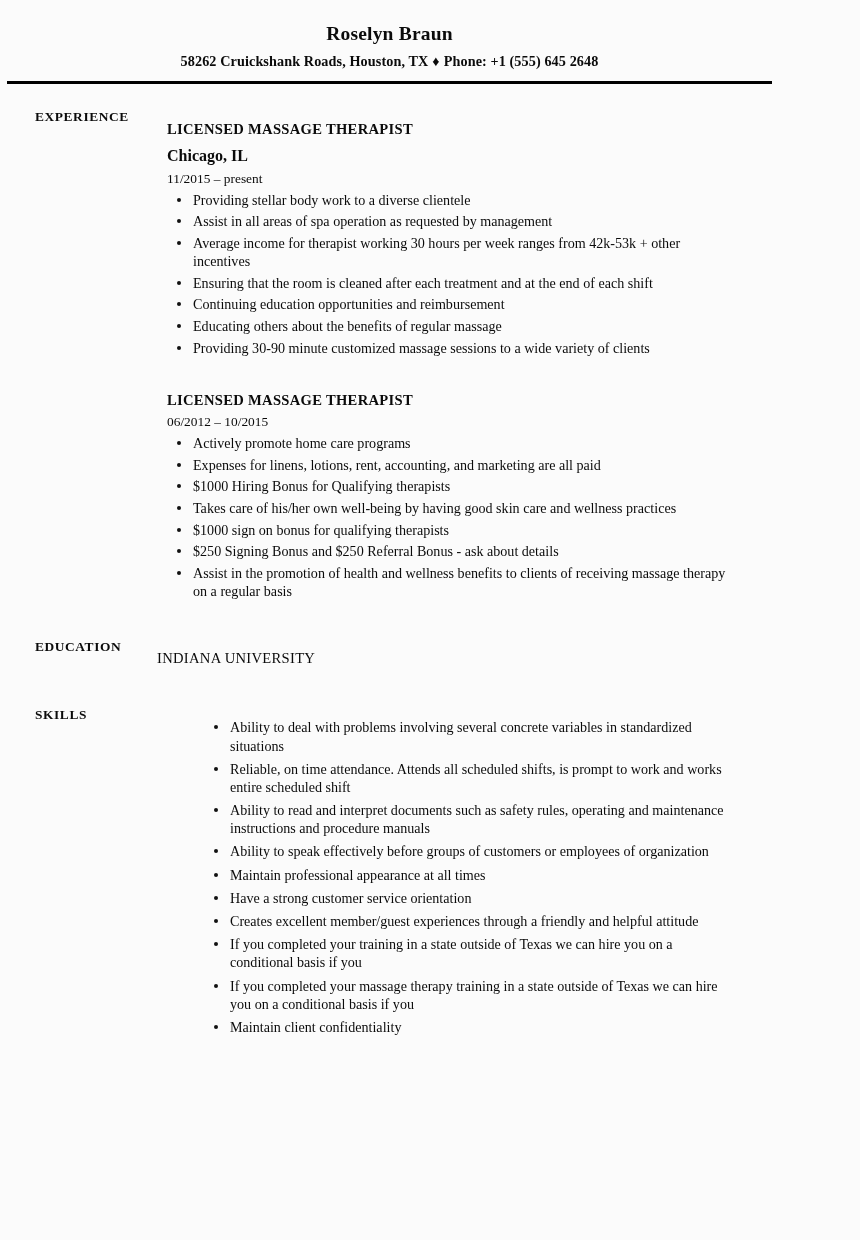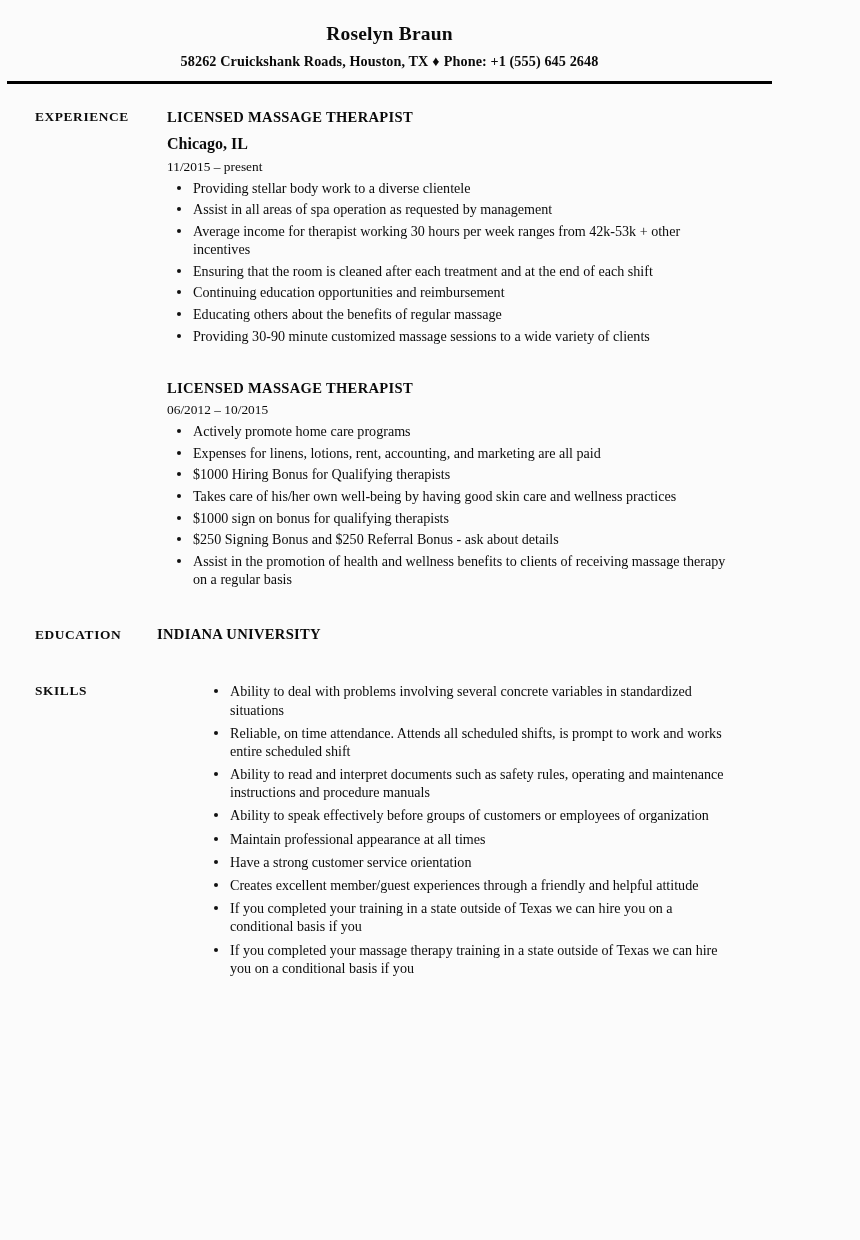--- a/index.html
+++ b/index.html
@@ -60,20 +60,21 @@
     width: 122px;
     flex: 0 0 122px;
     font-size: 13.4px;
     font-weight: bold;
     letter-spacing: 0.6px;
     padding-top: 1px;
   }
   .section-body {
     flex: 1 1 auto;
     min-width: 0;
+    margin-top: 12px;
   }
 
   #experience-section { margin-top: 24px; gap: 10px; }
   #education-section  { margin-top: 38px; }
   #skills-section     { margin-top: 39px; gap: 47px; }
 
   
   .job + .job { margin-top: 34px; }
   .job-title {
     font-size: 14.6px;
@@ -116,21 +117,21 @@
     border-radius: 50%;
     background: #111;
   }
   #experience-section ul.bullets { margin-top: 3px; }
   #skills-section ul.bullets { margin-top: 0; }
   #skills-section ul.bullets li { margin-top: 5px; }
   #skills-section ul.bullets li:first-child { margin-top: 0; }
 
   .school-name {
     font-size: 14.6px;
-    font-weight: bold;
+    font-weight: normal;
     letter-spacing: 0.3px;
   }
 </style>
 </head>
 <body>
 
 <div class="page">
 
   <div class="header">
     <div class="cand-name">Roselyn Braun</div>
@@ -189,17 +190,18 @@
       <ul class="bullets">
         <li>Ability to deal with problems involving several concrete variables in standardized situations</li>
         <li>Reliable, on time attendance. Attends all scheduled shifts, is prompt to work and works entire scheduled shift</li>
         <li>Ability to read and interpret documents such as safety rules, operating and maintenance instructions and procedure manuals</li>
         <li>Ability to speak effectively before groups of customers or employees of organization</li>
         <li>Maintain professional appearance at all times</li>
         <li>Have a strong customer service orientation</li>
         <li>Creates excellent member/guest experiences through a friendly and helpful attitude</li>
         <li>If you completed your training in a state outside of Texas we can hire you on a conditional basis if you</li>
         <li>If you completed your massage therapy training in a state outside of Texas we can hire you on a conditional basis if you</li>
+        <li>Maintain client confidentiality</li>
       </ul>
     </div>
   </div>
 
 </div>
 
 </body></html>

